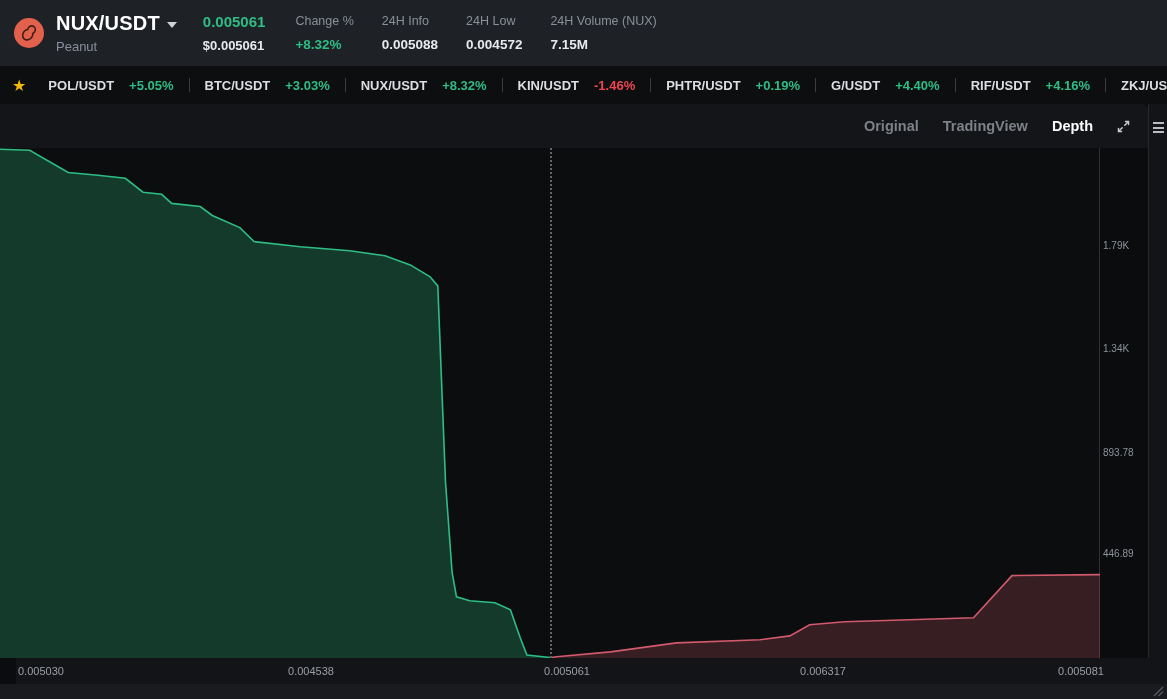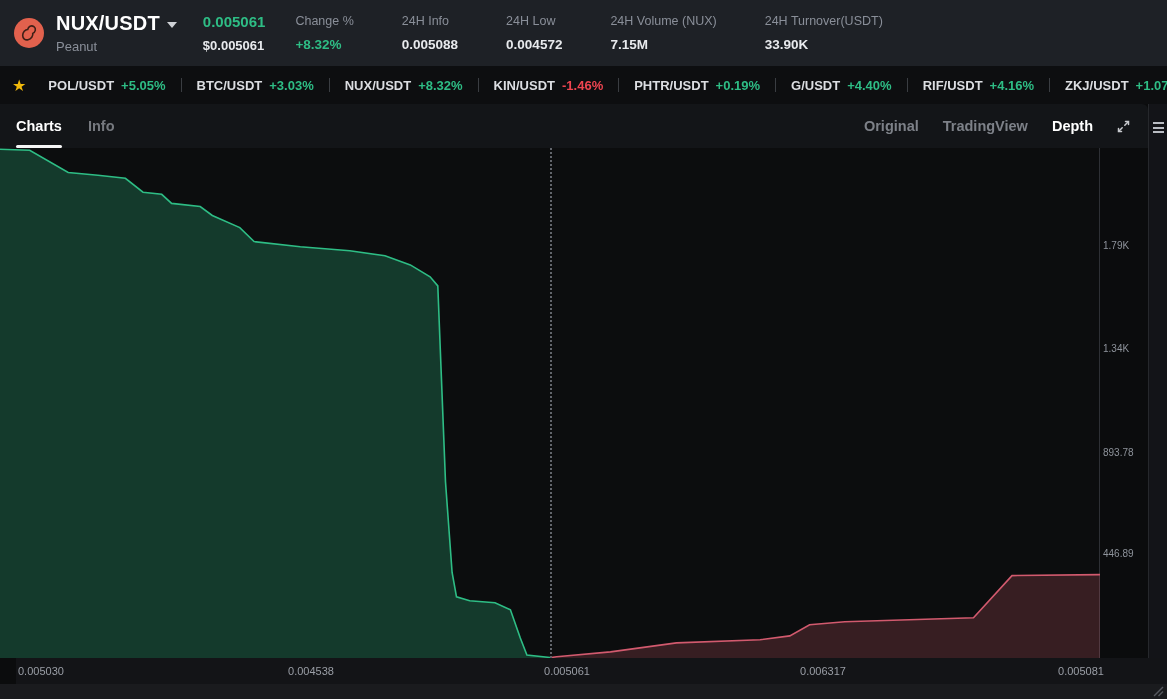--- a/index.html
+++ b/index.html
@@ -13,31 +13,31 @@
     display:flex; align-items:center; justify-content:center; flex:0 0 auto; }
   .pairblock { margin-left:12px; margin-right:26px; }
   .pairrow { display:flex; align-items:center; gap:7px; }
   .pairname { color:#ffffff; font-size:20px; font-weight:bold; letter-spacing:.2px; }
   .caret { width:0; height:0; border-left:5px solid transparent; border-right:5px solid transparent;
     border-top:6px solid #cfd2d6; margin-top:2px; }
   .subname { color:#8a8f99; font-size:13px; margin-top:4px; }
   .priceblock { margin-right:30px; }
   .price { font-size:15px; font-weight:bold; color:#2ebd85; }
   .priceusd { font-size:13px; font-weight:600; color:#e8eaed; margin-top:8px; }
-  .stats { display:flex; gap:48px; }
+  .stats { display:flex; gap:28px; }
   .stat-label { color:#8a8f99; font-size:12.5px; }
   .stat-value { color:#e8eaed; font-size:13.5px; font-weight:bold; margin-top:9px; }
   .stat-value.green { color:#2ebd85; }
 
   
   .tickerbar { position:absolute; left:0; top:66px; width:1167px; height:38px;
     background:#0d0e10; display:flex; align-items:center; padding:0 12px;
     white-space:nowrap; overflow:hidden; }
   .star { color:#f0b90b; font-size:16px; margin-right:22px; flex:0 0 auto; }
-  .tk-item { display:inline-flex; align-items:center; gap:7px; cursor:pointer; }
+  .tk-item { display:inline-flex; align-items:center; gap:15px; cursor:pointer; }
   .tk-pair { color:#dcdee2; font-size:13px; font-weight:bold; }
   .tk-chg { font-size:13px; font-weight:600; }
   .tk-chg.up { color:#2ebd85; }
   .tk-chg.down { color:#ee4550; }
   .tk-div { display:inline-block; width:1px; height:14px; background:#3a3d42; margin:0 15px; }
 
   
   .tabbar { position:absolute; left:0; top:104px; width:1148px; height:44px;
     background:#131518; display:flex; align-items:center; padding:0 16px;
     border-radius:0 6px 0 0; }
@@ -101,24 +101,20 @@
         <div class="stat-value">0.005088</div>
       </div>
       <div>
         <div class="stat-label">24H Low</div>
         <div class="stat-value">0.004572</div>
       </div>
       <div>
         <div class="stat-label">24H Volume (NUX)</div>
         <div class="stat-value">7.15M</div>
       </div>
-      <div>
-        <div class="stat-label">24H Turnover(USDT)</div>
-        <div class="stat-value">33.90K</div>
-      </div>
     </div>
 </div>
 
 <div class="tickerbar">
   <span class="star">★</span>
   <div id="ticker-items" style="display:flex;align-items:center;">
       <span class="tk-item">
         <span class="tk-pair">POL/USDT</span>
         <span class="tk-chg up">+5.05%</span>
       </span>
@@ -154,29 +150,20 @@
       </span>
       <span class="tk-div"></span>
       <span class="tk-item">
         <span class="tk-pair">ZKJ/USDT</span>
         <span class="tk-chg up">+1.07%</span>
       </span>
     </div>
 </div>
 
 <div class="tabbar">
-  <div id="left-tabs" style="display:flex;height:44px;">
-      <div class="tab active">
-        <span>Charts</span>
-        <div class="underline"></div>
-      </div>
-      <div class="tab">
-        <span>Info</span>
-      </div>
-    </div>
   <div class="tabspacer"></div>
   <div id="right-tabs" style="display:flex;align-items:center;">
       <div class="viewtab">Original</div>
       <div class="viewtab">TradingView</div>
       <div class="viewtab active">Depth</div>
     </div>
   <div class="iconbtn">
     <svg width="17" height="17" viewBox="0 0 17 17">
       <g stroke="#c7c9cd" stroke-width="1.5" fill="none" stroke-linecap="round">
         <path d="M10.5,3.5 H13.5 V6.5"></path>

